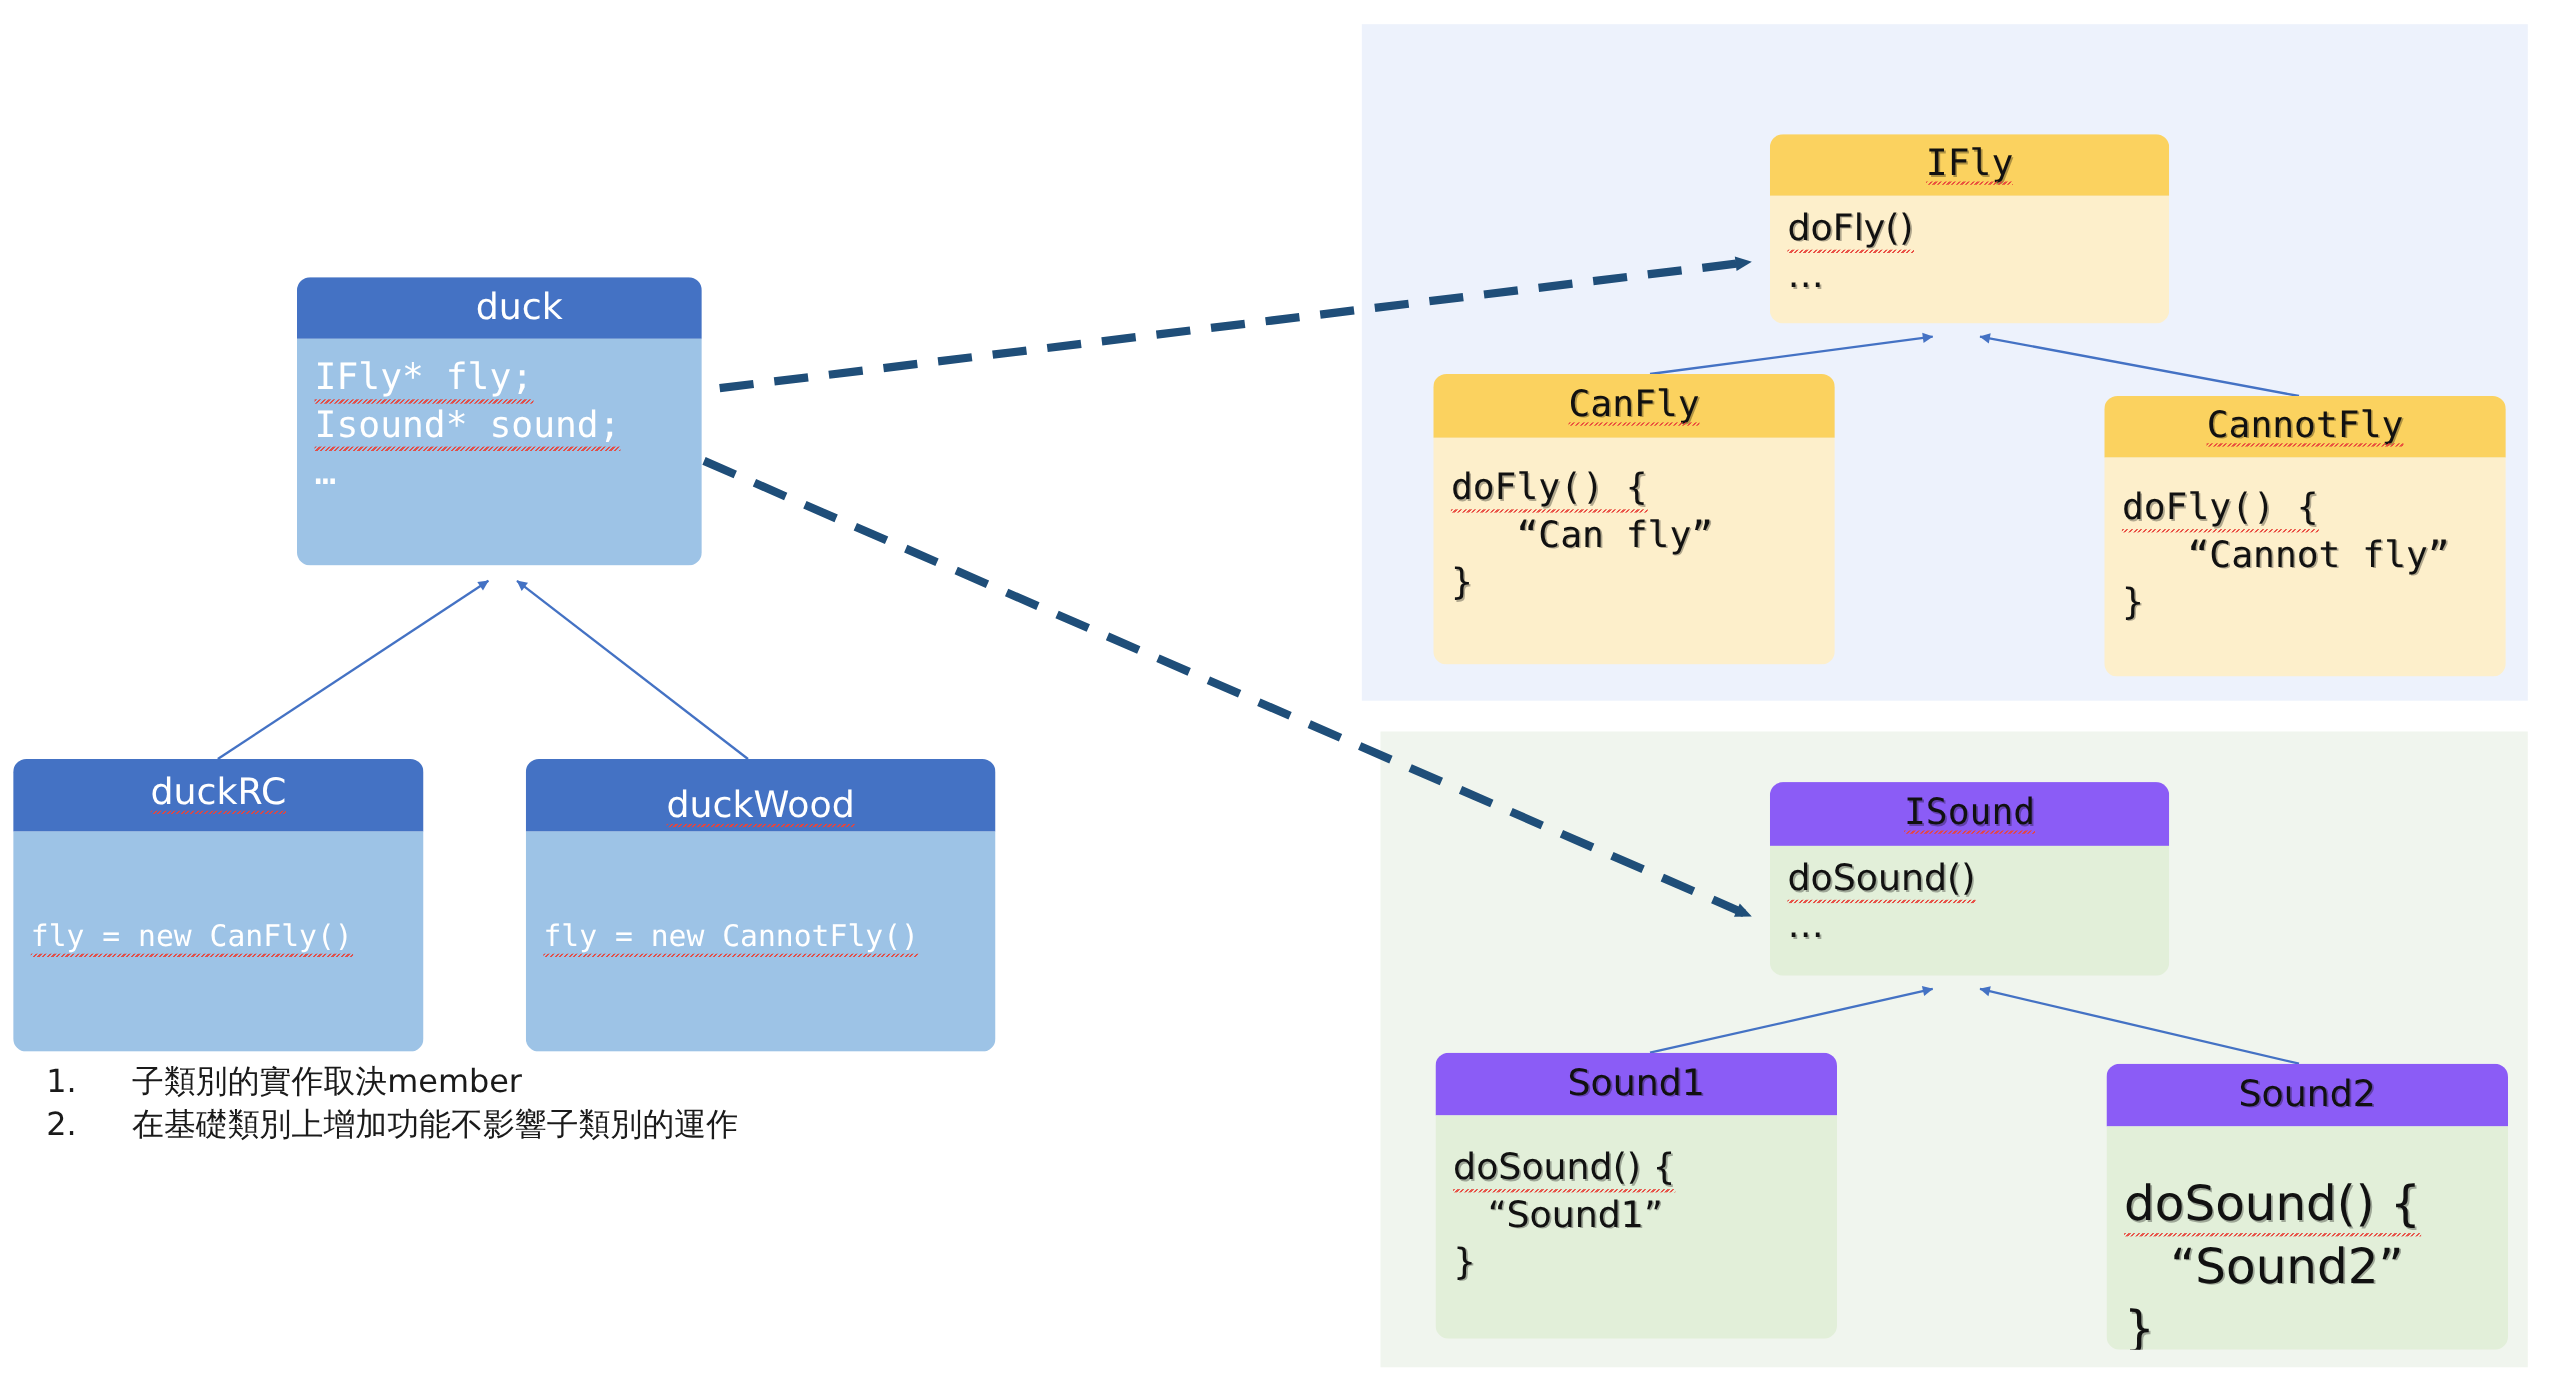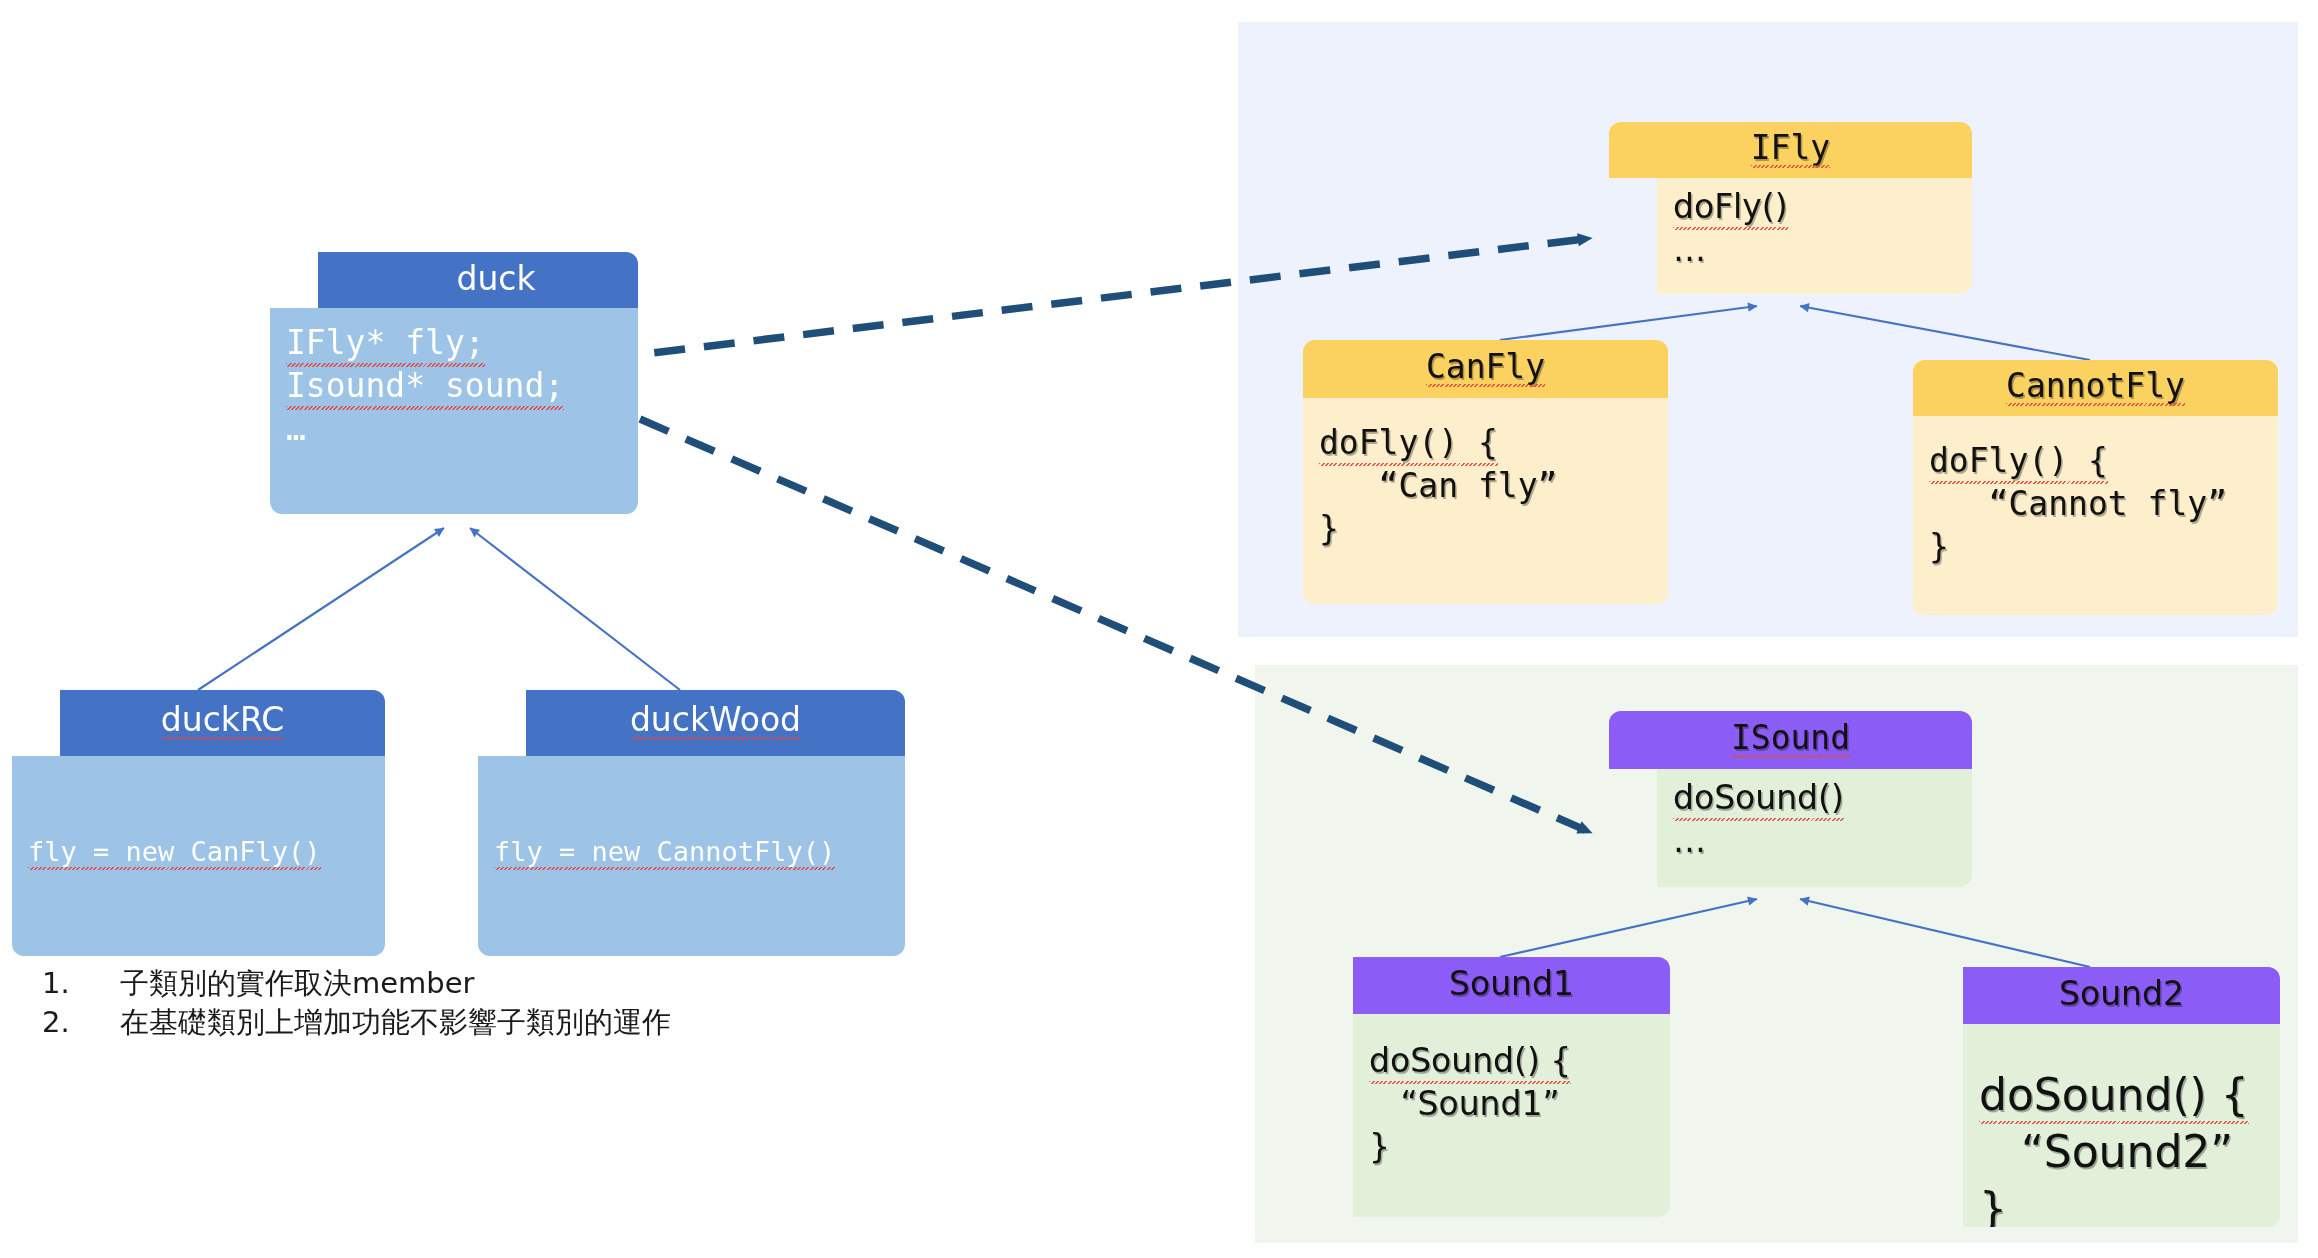--- a/index.html
+++ b/index.html
@@ -116,35 +116,35 @@
   .green .hdr {
     background: #8b5cf6;
     color: #111111;
   }
   .green .body {
     background: #E2EFD9;
     color: #111111;
   }
 
   .mono  { font-family: "DejaVu Sans Mono", "Liberation Mono", monospace; }
-  .sans  { font-family: "DejaVu Sans", "Liberation Sans", sans-serif; margin-left: 48px; }
+  .sans  { font-family: "DejaVu Sans", "Liberation Sans", sans-serif; }
 
   .txtshadow { text-shadow: 1.5px 1.5px 0.6px rgba(0,0,0,0.30); }
 
   
   #box-duck        { left: 270px;  top: 252px;  width: 368px;  height: 262px; }
   #box-duck .hdr   { height: 56px; font-size: 33px; padding-top: 9px; padding-left: 44px; }
   #box-duck .body  { height: 206px; font-size: 33px; padding-top: 14px; }
 
   #box-duckrc      { left: 12px;   top: 690px;  width: 373px;  height: 266px; border-radius: 12px; }
   #box-duckrc .hdr { height: 66px; font-size: 33px; padding-top: 12px; }
   #box-duckrc .body{ height: 200px; font-size: 27px; padding-top: 78px; }
 
   #box-duckwood      { left: 478px; top: 690px;  width: 427px;  height: 266px; }
-  #box-duckwood .hdr { height: 66px; font-size: 33px; padding-top: 12px; text-align: center; }
+  #box-duckwood .hdr { height: 66px; font-size: 33px; padding-top: 24px; text-align: center; }
   #box-duckwood .body{ height: 200px; font-size: 27px; padding-top: 78px; }
 
   #box-ifly        { left: 1609px; top: 122px;  width: 363px;  height: 172px; }
   #box-ifly .hdr   { height: 56px; font-size: 33px; padding-top: 8px; }
   #box-ifly .body  { height: 116px; font-size: 33px; padding-top: 8px; }
 
   #box-canfly      { left: 1303px; top: 340px;  width: 365px;  height: 264px; }
   #box-canfly .hdr { height: 58px; font-size: 33px; padding-top: 9px; }
   #box-canfly .body{ height: 206px; font-size: 33px; padding-top: 24px; }
 

